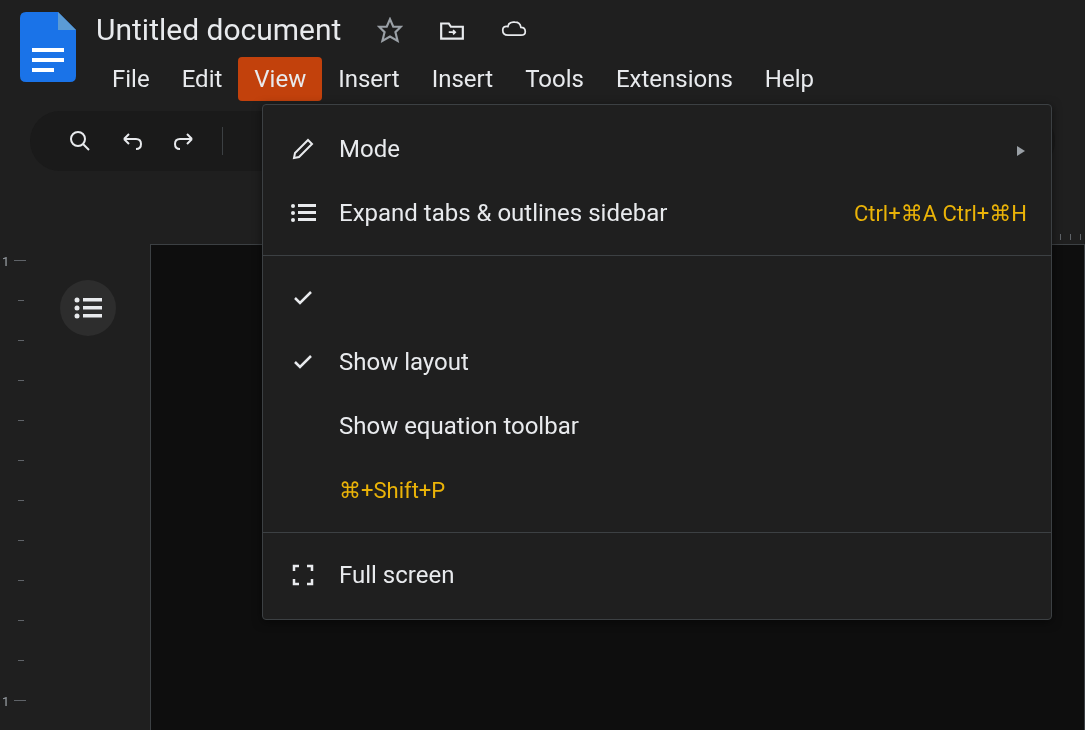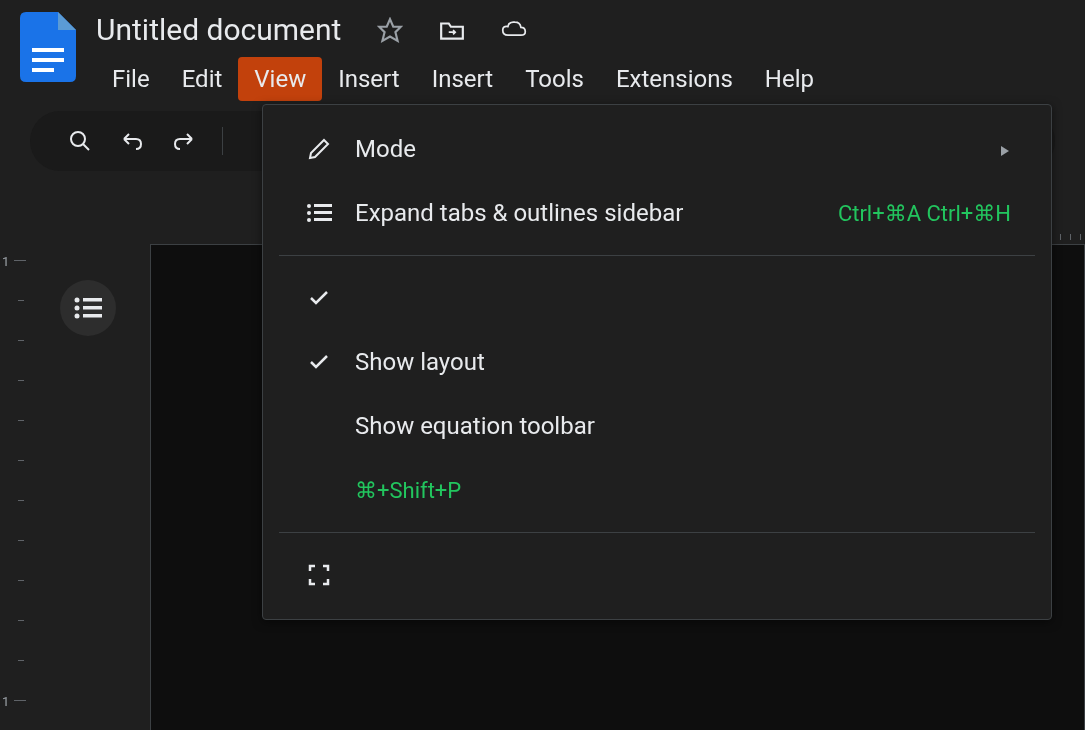--- a/index.html
+++ b/index.html
@@ -93,21 +93,21 @@
     }
     .dropdown-menu {
       position: absolute;
       top: 104px;
       left: 262px;
       width: 790px;
       background: #1f1f1f;
       border: 1px solid #3c4043;
       border-radius: 4px;
       box-shadow: 0 2px 10px rgba(0,0,0,0.5);
-      padding: 12px 16px;
+      padding: 12px 0;
       z-index: 100;
     }
     .dropdown-item {
       display: flex;
       align-items: center;
       padding: 16px 24px;
       cursor: pointer;
       font-size: 24px;
       color: #e8eaed;
     }
@@ -117,21 +117,21 @@
       margin-right: 20px;
       display: flex;
       align-items: center;
       justify-content: center;
       flex-shrink: 0;
     }
     .dropdown-label {
       flex: 1;
     }
     .dropdown-shortcut {
-      color: #22c55e;
+      color: #eab308;
       font-size: 22px;
     }
     .dropdown-arrow {
       margin-left: auto;
       color: #9aa0a6;
     }
     .dropdown-divider {
       height: 1px;
       background: #3c4043;
       margin: 10px 0;
@@ -325,20 +325,21 @@
   <div class="dropdown-divider"></div>
   <div class="dropdown-item">
     <span class="dropdown-icon">
       <svg width="24" height="24" viewBox="0 0 24 24" fill="none" stroke="#e8eaed" stroke-width="2.5">
         <path d="M 3 8 L 3 3 L 8 3"></path>
         <path d="M 16 3 L 21 3 L 21 8"></path>
         <path d="M 21 16 L 21 21 L 16 21"></path>
         <path d="M 8 21 L 3 21 L 3 16"></path>
       </svg>
     </span>
+    <span class="dropdown-label">Full screen</span>
   </div>
 </div>
 
 <div class="ruler-horizontal">
   <div class="ruler-h-tick" style="left:920px"></div>
   <div class="ruler-h-tick" style="left:930px"></div>
   <div class="ruler-h-tick" style="left:940px"></div>
 </div>
 
 <div class="document-area">

